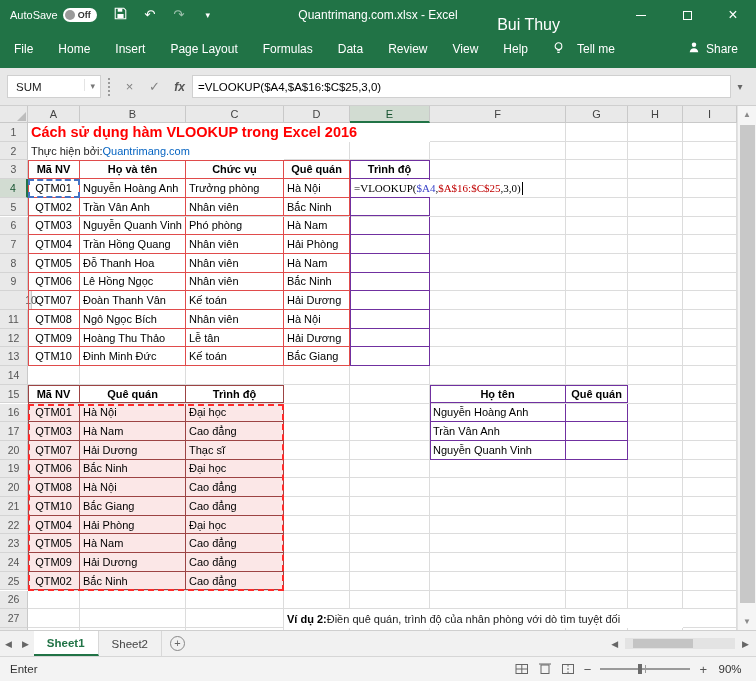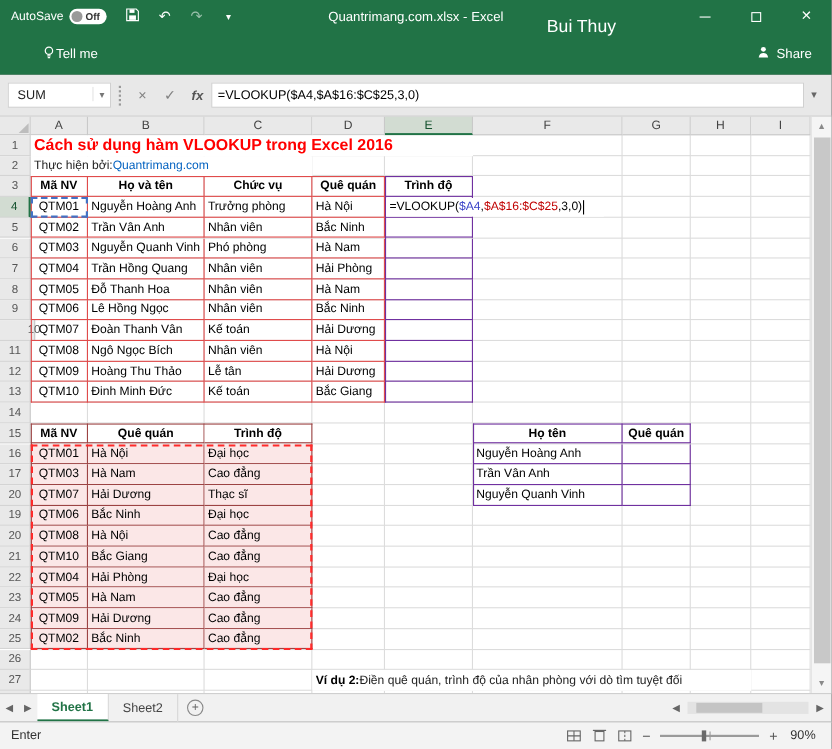--- a/index.html
+++ b/index.html
@@ -20,21 +20,21 @@
 .winbtns{position:absolute;right:0;top:0;display:flex;height:30px}
 .winbtn{width:46px;display:flex;align-items:center;justify-content:center}
 .minline{width:10px;height:1px;background:#fff}
 .maxbox{width:9px;height:9px;border:1px solid #fff}
 .closex{font-size:16px;line-height:30px}
 
 
 .ribbon{height:38px;background:#217346;display:flex;align-items:center;color:#fff;padding:0 14px}
 .rtabs{display:flex;gap:25px;font-size:12px}
 .rtab{white-space:nowrap}
-.tellme{display:flex;align-items:center;gap:0;margin-left:24px;font-size:12px}
+.tellme{display:flex;align-items:center;gap:12px;margin-left:24px;font-size:12px}
 .share{display:flex;align-items:center;gap:6px;margin-left:auto;font-size:12px;margin-right:4px}
 
 
 .fbar{height:38px;background:#E8E8E8;display:flex;align-items:center;padding:0 7px;border-bottom:1px solid #CFCFCF}
 .namebox{width:94px;height:23px;background:#fff;border:1px solid #D0D0D0;display:flex;align-items:center;font-size:11.5px;padding-left:8px;color:#222;position:relative}
 .nb-arrow{position:absolute;right:3px;top:3px;color:#777;font-size:9px;border-left:1px solid #E4E4E4;padding:2px 2px 0 5px}
 .dots{height:18px;border-left:2px dotted #9a9a9a;margin:0 7px}
 .fbtn{width:25px;height:23px;display:flex;align-items:center;justify-content:center;color:#828282;font-size:13px}
 .fx{font-style:italic;font-weight:bold;color:#555;font-size:12px}
 .finput{flex:1;height:23px;background:#fff;border:1px solid #D0D0D0;display:flex;align-items:center;padding-left:5px;font-size:11.5px;color:#000;white-space:nowrap;overflow:hidden}
@@ -131,20 +131,31 @@
       <div class="winbtn">
           <span class="maxbox"></span>
         </div>
       <div class="winbtn">
           <span class="closex">×</span>
         </div>
     </div>
   </div>
 
   <div class="ribbon">
+    <div class="rtabs">
+        <div class="rtab">File</div>
+        <div class="rtab">Home</div>
+        <div class="rtab">Insert</div>
+        <div class="rtab">Page Layout</div>
+        <div class="rtab">Formulas</div>
+        <div class="rtab">Data</div>
+        <div class="rtab">Review</div>
+        <div class="rtab">View</div>
+        <div class="rtab">Help</div>
+      </div>
     <div class="tellme">
       <span><svg width="13" height="14" viewBox="0 0 14 15">
             <circle cx="7" cy="5.5" r="3.6" fill="none" stroke="#fff" stroke-width="1.2"></circle>
             <path d="M5.4 10.5h3.2M5.8 12.3h2.4" stroke="#fff" stroke-width="1.2"></path>
           </svg></span>
       <span>Tell me</span>
     </div>
     <div class="share">
       <span><svg width="12" height="13" viewBox="0 0 14 15">
             <circle cx="7" cy="4.4" r="2.6" fill="#fff"></circle>
@@ -351,21 +362,21 @@
       <div class="cell note" style="left: 284px; top: 503.2px; width: 399px; height: 18.7px;">
         <span class="boldpart">Ví dụ 2:</span>
         <span class="plain"> Điền quê quán, trình độ của nhân phòng với dò tìm tuyệt đối</span>
       </div>
       <div class="rbox box-red" style="left: 28px; width: 322px; top: 54.4px; height: 205.7px;"></div>
       <div class="rbox box-purple" style="left: 350px; width: 80px; top: 54.4px; height: 205.7px;"></div>
       <div class="rbox box-dark" style="left: 28px; width: 256px; top: 278.8px; height: 205.7px;"></div>
       <div class="rbox box-purple" style="left: 430px; width: 198px; top: 278.8px; height: 74.8px;"></div>
       <div class="rbox ants-red" style="left: 28px; width: 256px; top: 297.5px; height: 187px;"></div>
       <div class="rbox ref-blue" style="left: 28px; width: 52px; top: 73.1px; height: 18.7px;"></div>
-      <div class="editor" style="left: 351px; top: 74.1px; width: 198px; height: 16.7px;">
+      <div class="editor" style="left: 351px; top: 74.1px; width: 198px; height: 16.7px; font-family: Liberation Serif, serif;">
         <span class="f-k">=VLOOKUP(</span>
         <span class="f-blue">$A4</span>
         <span class="f-k">,</span>
         <span class="f-red">$A$16:$C$25</span>
         <span class="f-k">,3,0)</span>
         <span class="caret"></span>
       </div>
     </div>
 
   <div class="tabbar">

